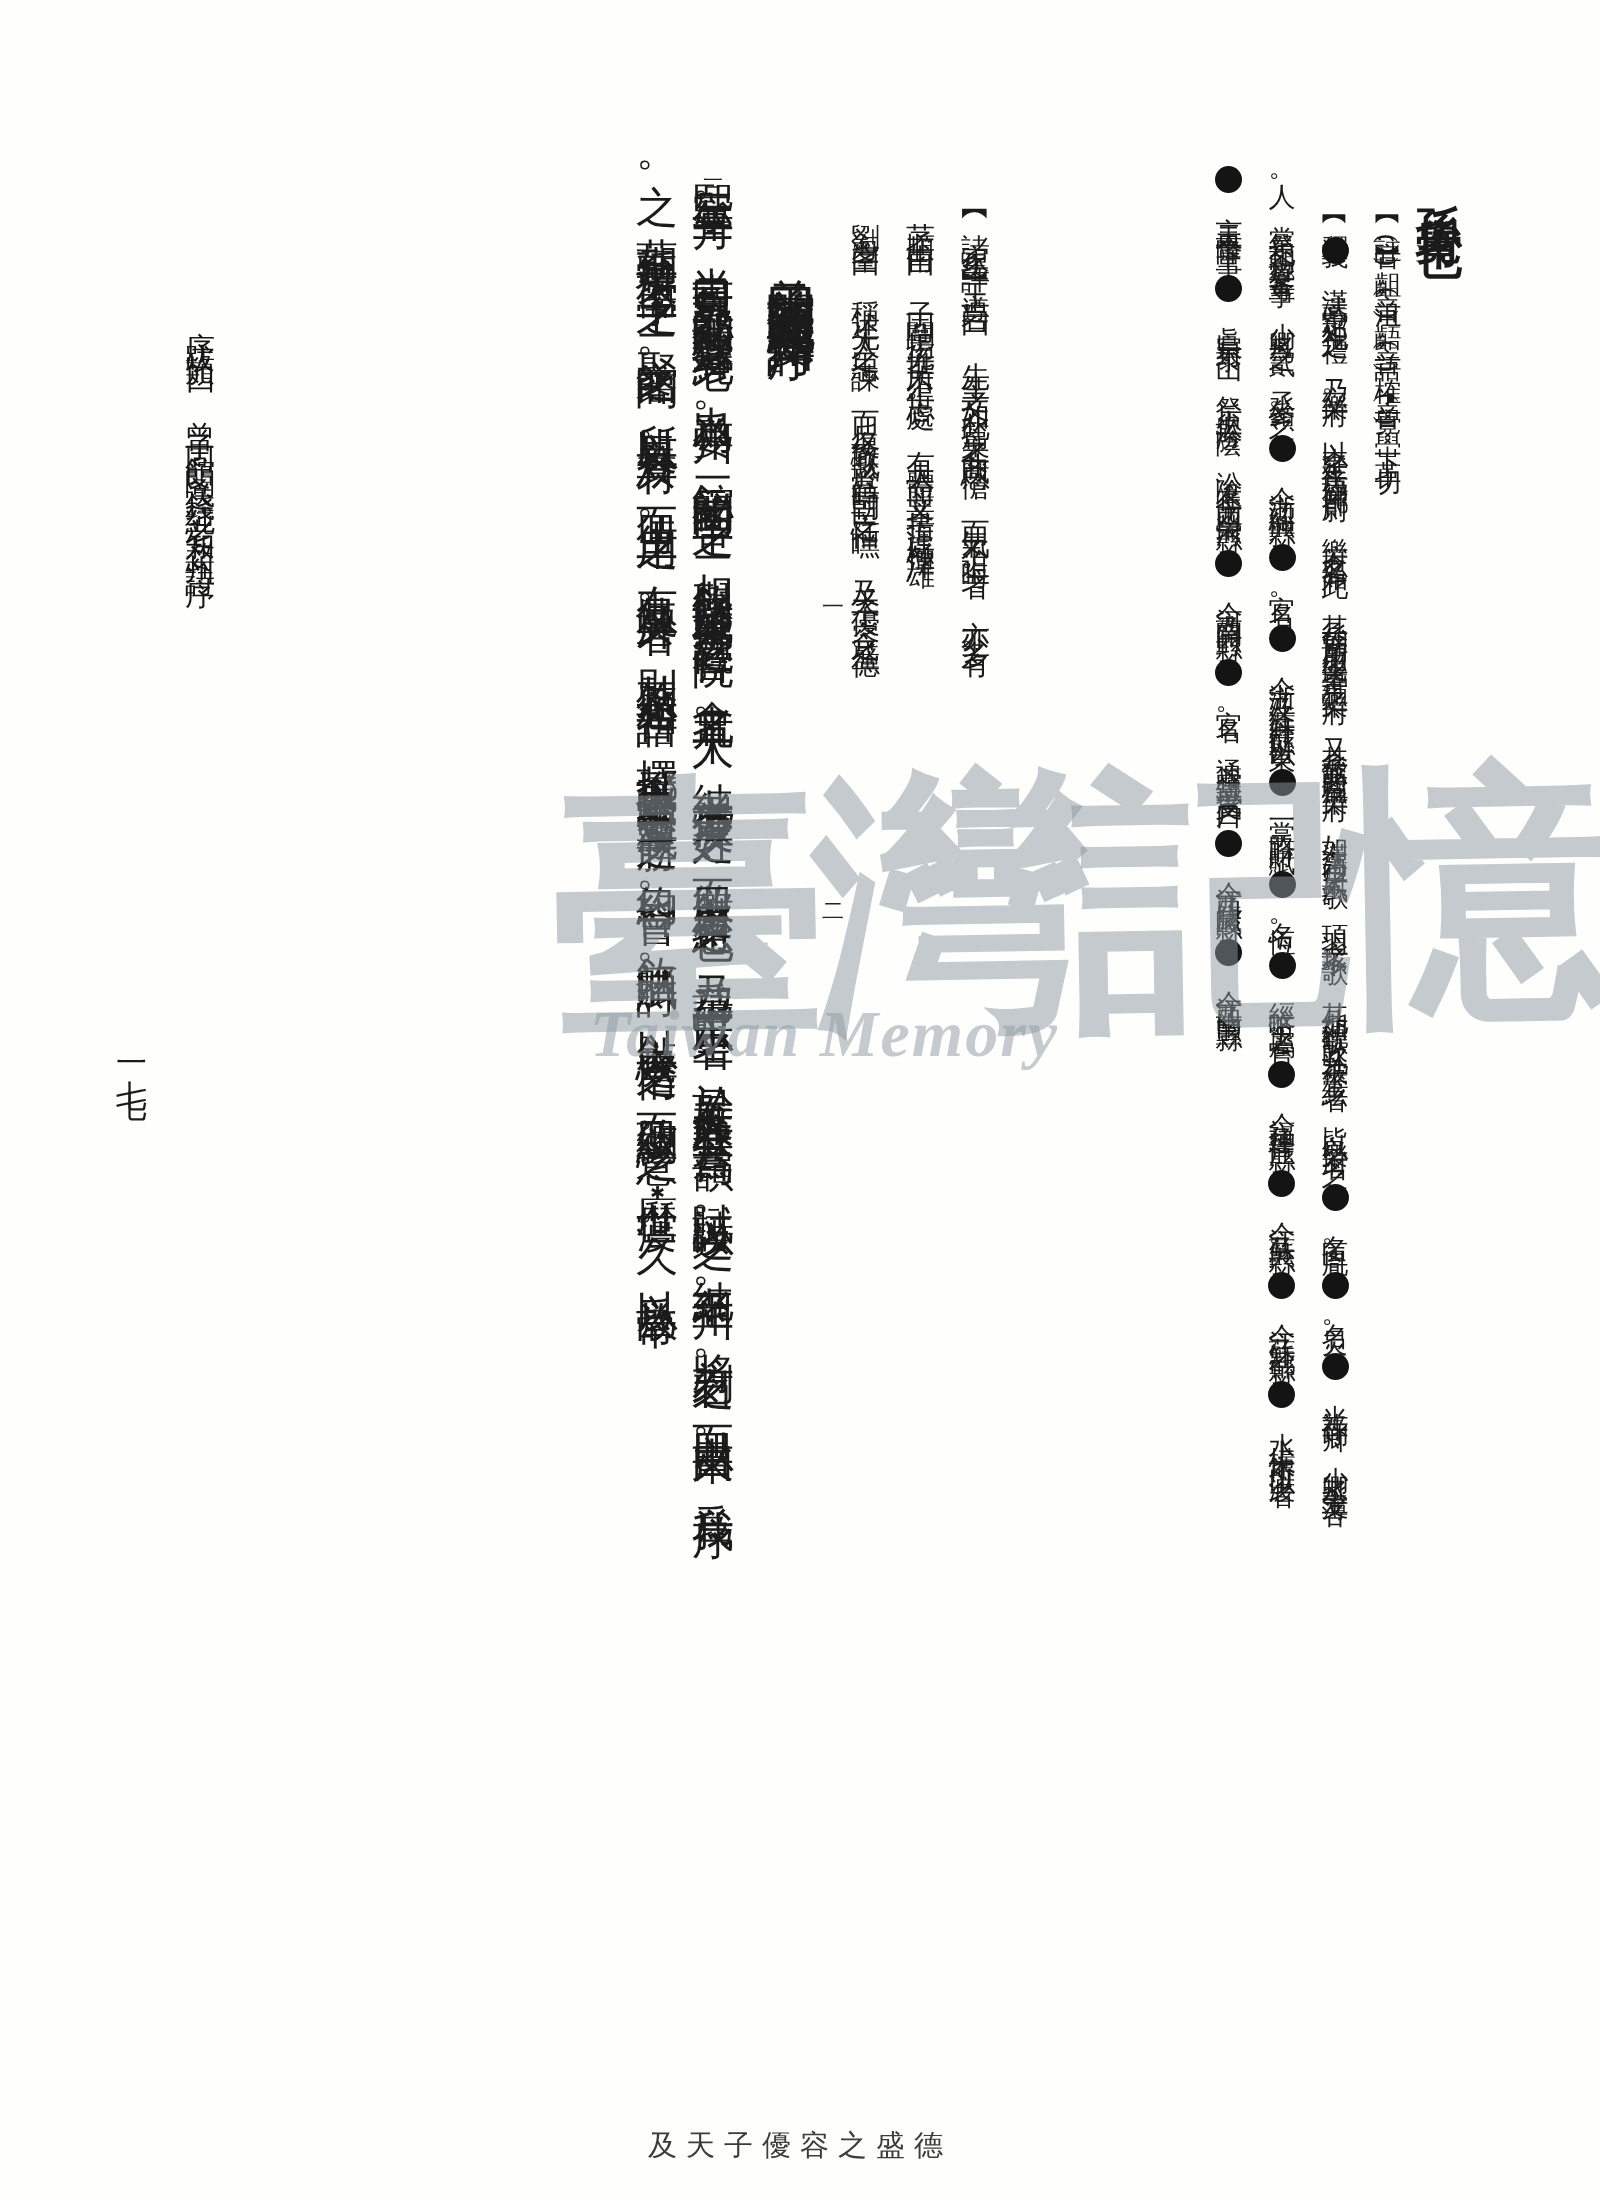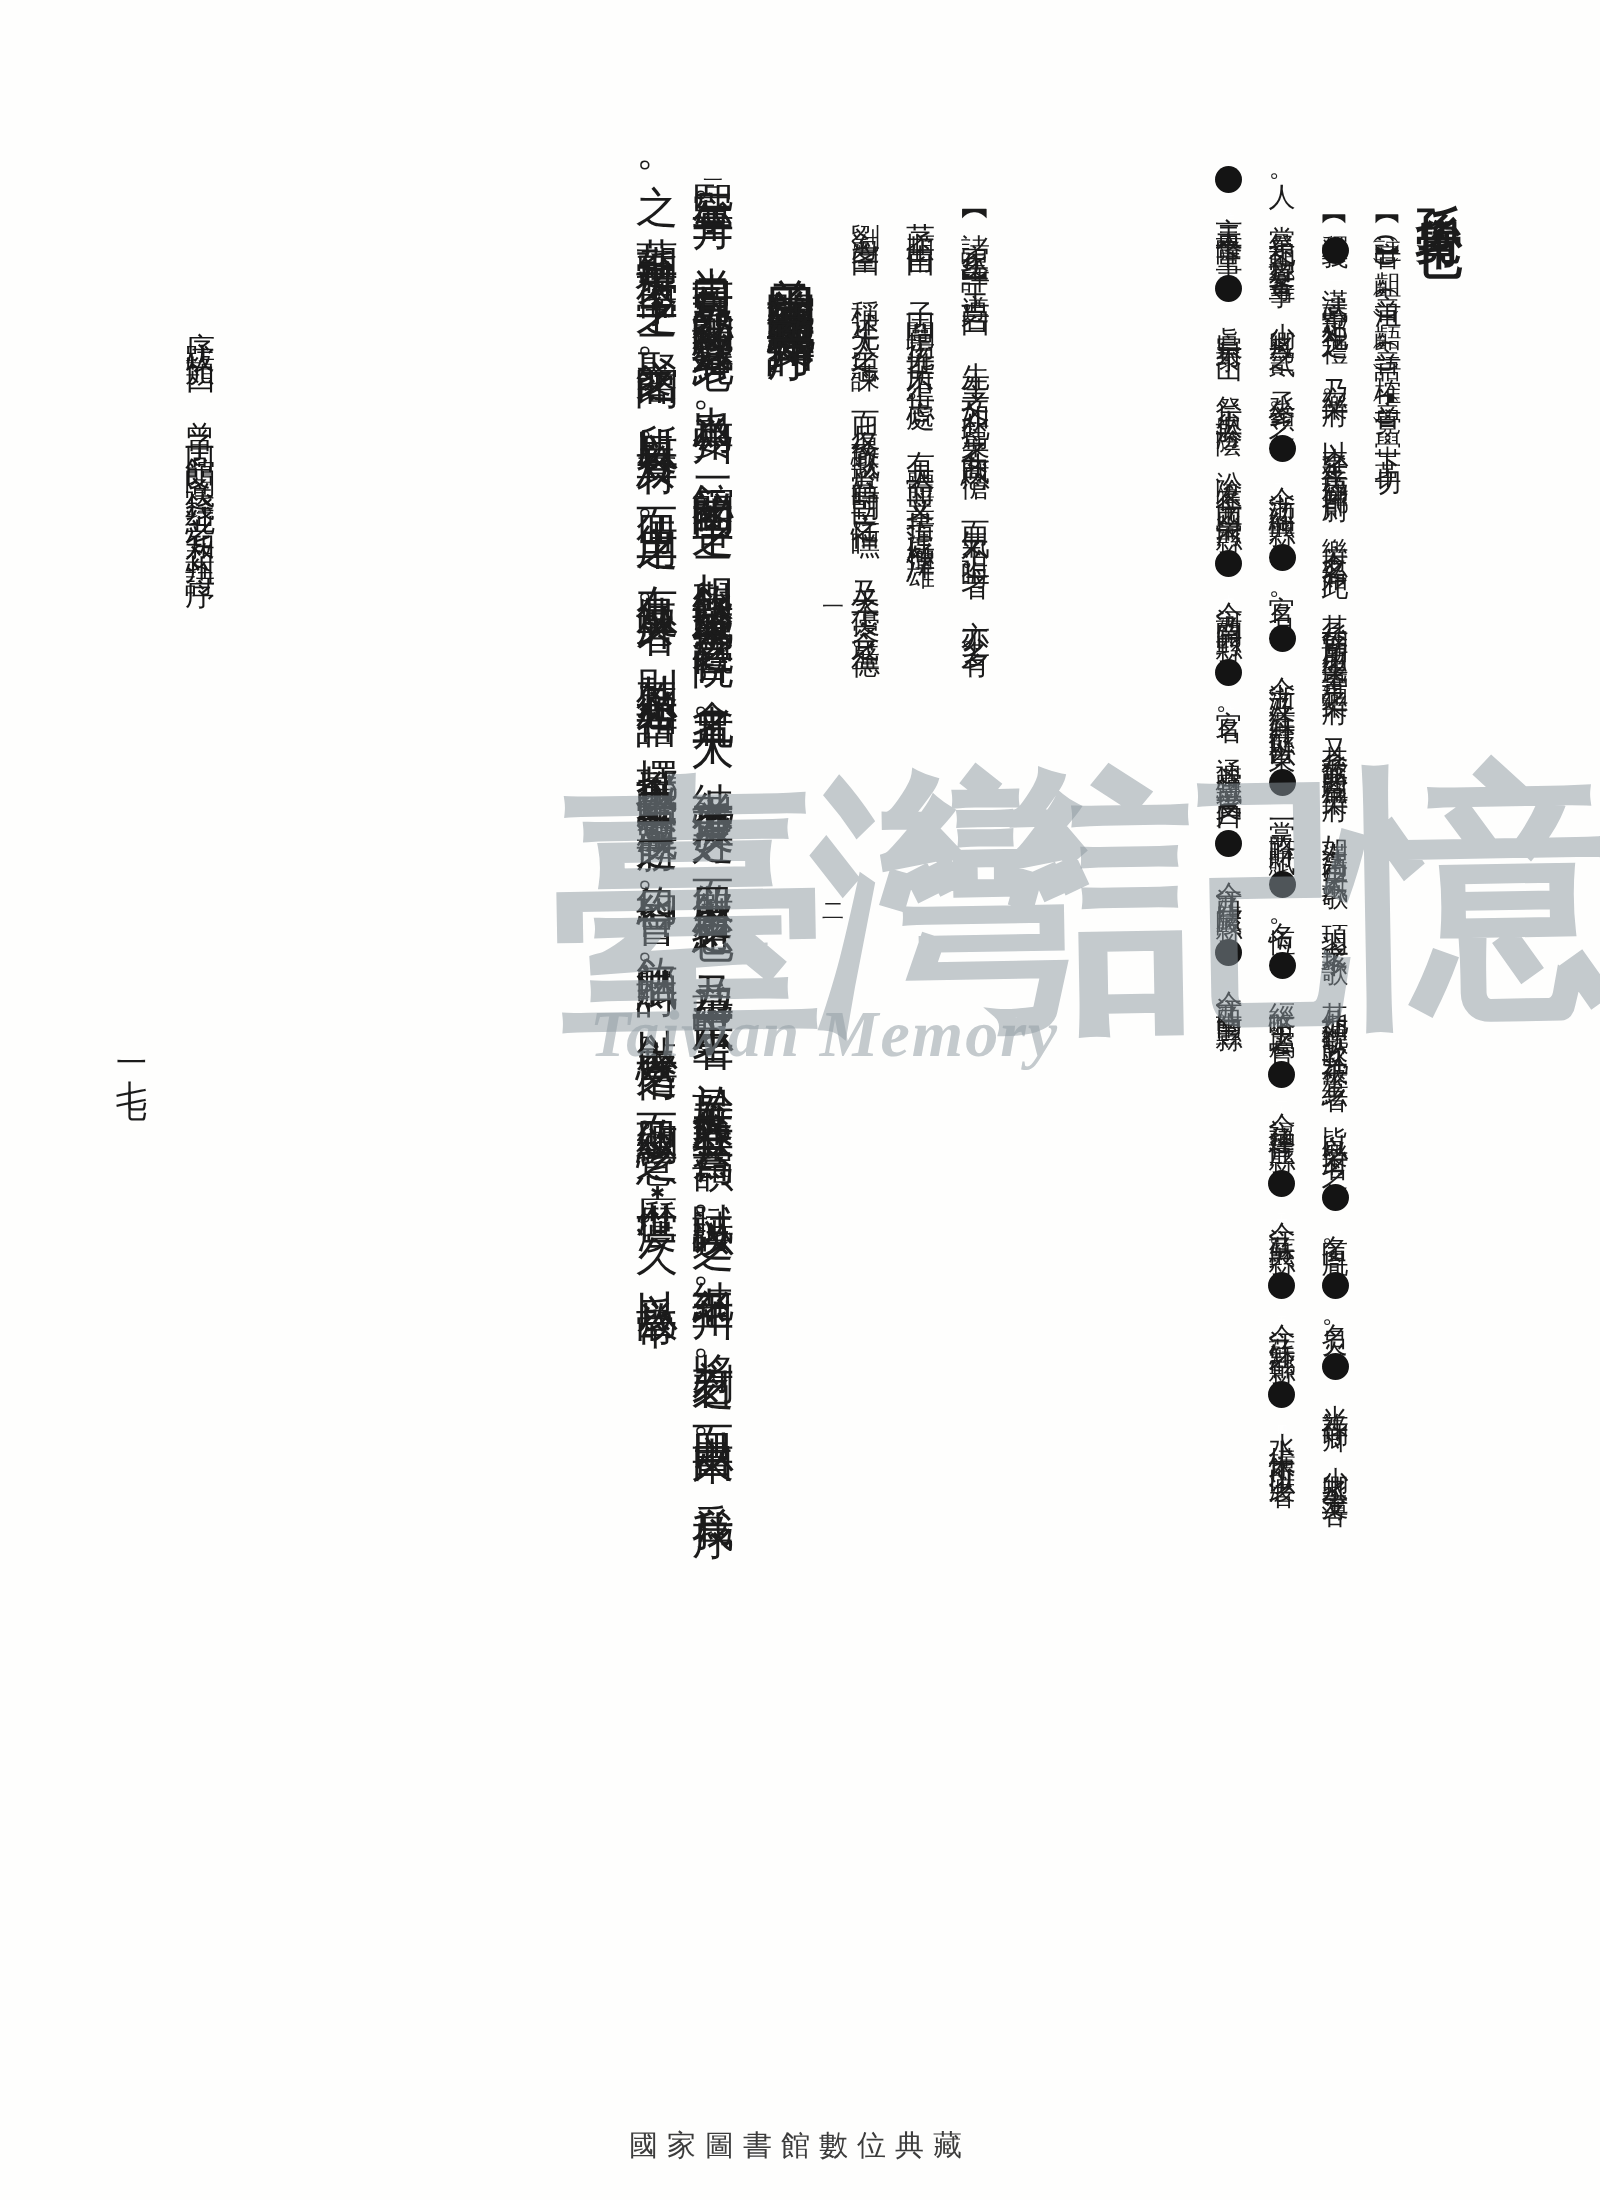--- a/index.html
+++ b/index.html
@@ -77,15 +77,15 @@
 
   <div class="main-block v" id="main-block">熙寧<span class="ref-num">三</span>三年三月。尚書司封員外郎祕閣校理錢君純老。出爲婺州。三館祕閣同舍之士。相與飲餞於城東佛舍之觀音院。會者凡二十人。純老亦重僚友之好。而欲慰處者之思也。乃爲詩二十言以示坐者。於是在席人各取其一言爲韻。賦詩以送之。純老至州。將刻之石。而以書來曰。爲我序之。蓋朝廷常引天下儒學之士。聚之館閣。所以長養其材。而待上之用。有出使於外者。則其僚必相告語。擇都城之中廣宇豐堂游觀之勝。約日皆會。飲酒賦詩。以敍去處之情。而致綢繆之意。歷世寖<span class="star-mark">✱</span>久。以爲故常</div>
 
   <div class="margin-col v">序跋類四　曾子固館閣送錢純老知婺州詩序</div>
 
   <div class="page-num v">一七七</div>
 
   <div class="wm-cjk">臺灣記憶</div>
   <div class="wm-latin">Taiwan Memory</div>
 
-  <div class="footer-caption">國家圖書館數位典藏</div>
+  <div class="footer-caption">及天子優容之盛德</div>
 
 </div>
 
 </body></html>

